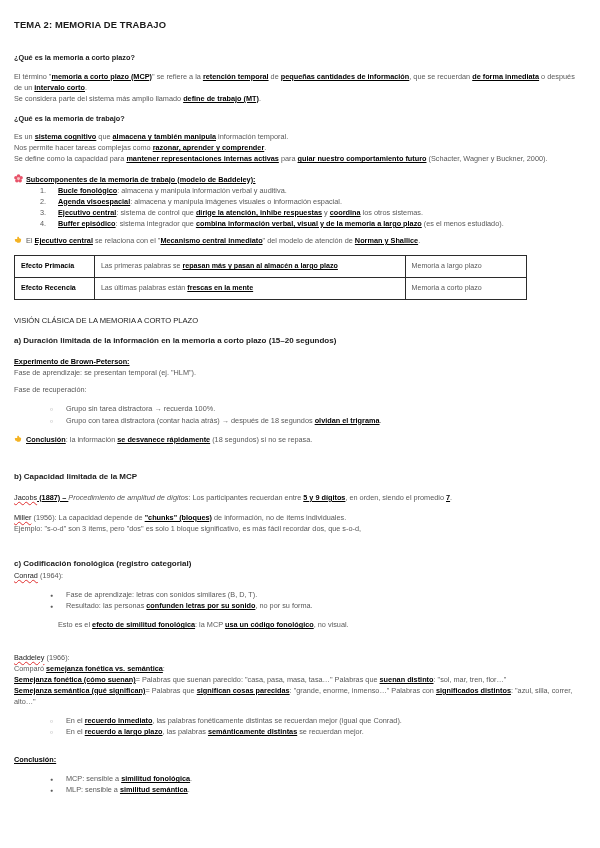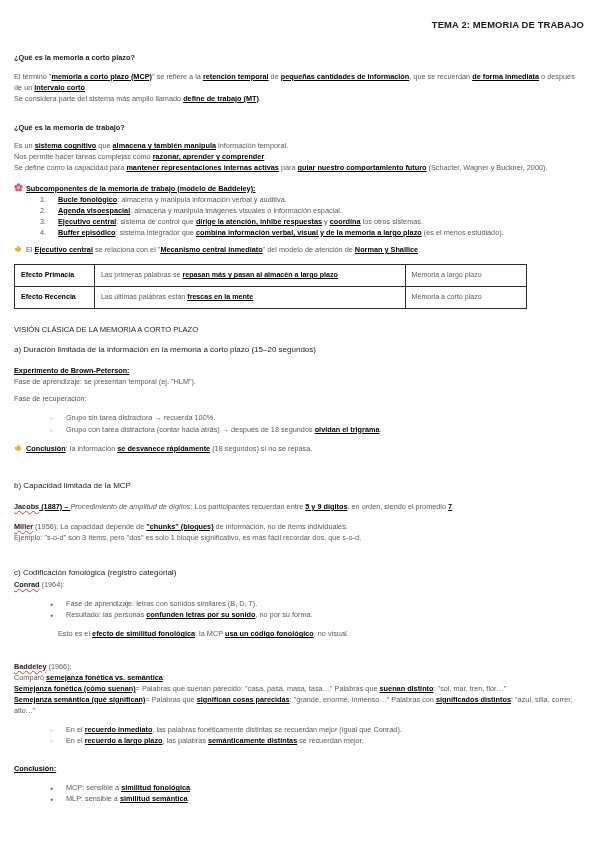--- a/index.html
+++ b/index.html
@@ -10,32 +10,32 @@
     background: #ffffff;
     font-family: "Liberation Sans", sans-serif;
     color: #595959;
     font-size: 7.3px;
     line-height: 1.52;
     overflow: hidden;
   }
   .page { padding: 14px 16px 0 14px; }
 
   .doc-title {
-    text-align: right;
+    text-align: left;
     font-weight: bold;
     color: #1a1a1a;
     font-size: 9.4px;
     letter-spacing: 0.15px;
     margin: 4px 0 20px 0;
   }
 
   .q-head {
     font-weight: bold;
     color: #1a1a1a;
-    margin-top: 9px;
+    margin-top: 0;
   }
   .line { margin: 0; }
   b, strong { color: #000000; font-weight: bold; text-decoration: underline; }
   i, em { font-style: italic; }
 
   .blank { height: 9px; }
   .blank-sm { height: 6px; }
   .blank-lg { height: 15px; }
 
   
@@ -78,34 +78,34 @@
     left: 28px;
     top: 0;
     color: #595959;
   }
   ul.disc > li .bullet::before { content: "\25CF"; font-size: 5px; line-height: 11px; }
   ul.circ > li .bullet::before { content: "\25CB"; font-size: 5px; line-height: 11px; }
 
   .indent-sub { padding-left: 44px; }
 
   .sec-caps { color: #1a1a1a; font-size: 7.6px; margin: 0; }
-  .sec-bold { font-weight: normal; color: #1a1a1a; font-size: 8px; margin: 0; }
+  .sec-bold { font-weight: bold; color: #1a1a1a; font-size: 8px; margin: 0; }
   .u { text-decoration: underline; }
 
   
   .sp {
     text-decoration: underline;
     text-decoration-color: #e03030;
     text-decoration-style: wavy;
     text-decoration-thickness: 0.6px;
     text-underline-offset: 1px;
     color: #000;
     font-weight: bold;
   }
-  .sp-normal { font-weight: bold; color:#1a1a1a; }
+  .sp-normal { font-weight: normal; color:#1a1a1a; }
 
   table.effects {
     border-collapse: collapse;
     width: 513px;
     margin: 9px 0 0 0;
     table-layout: fixed;
   }
   table.effects td {
     border: 0.9px solid #2b2b2b;
     padding: 5px 6px;

